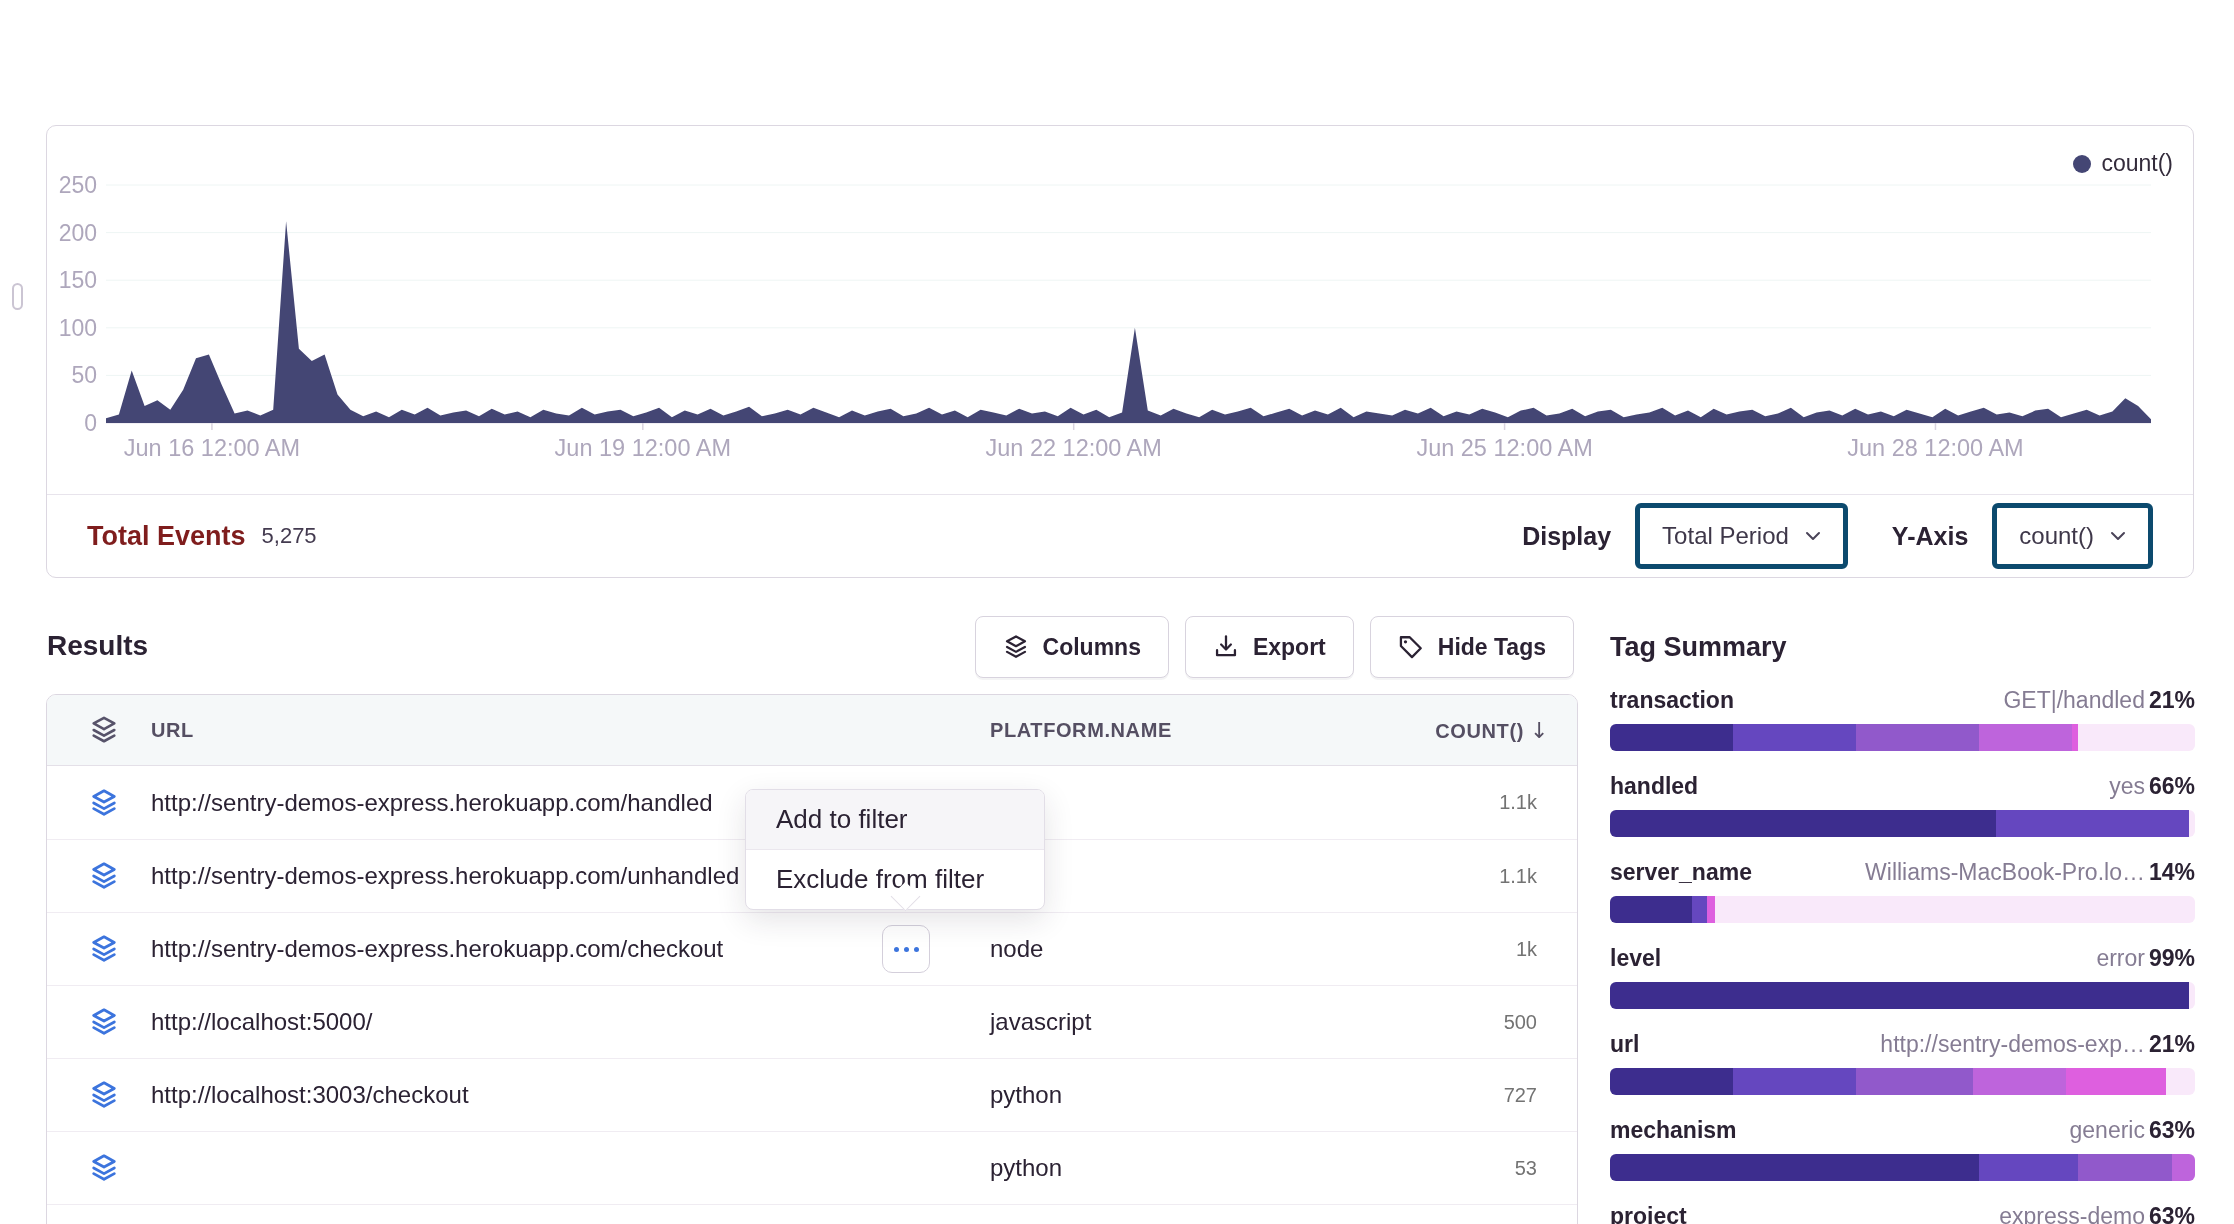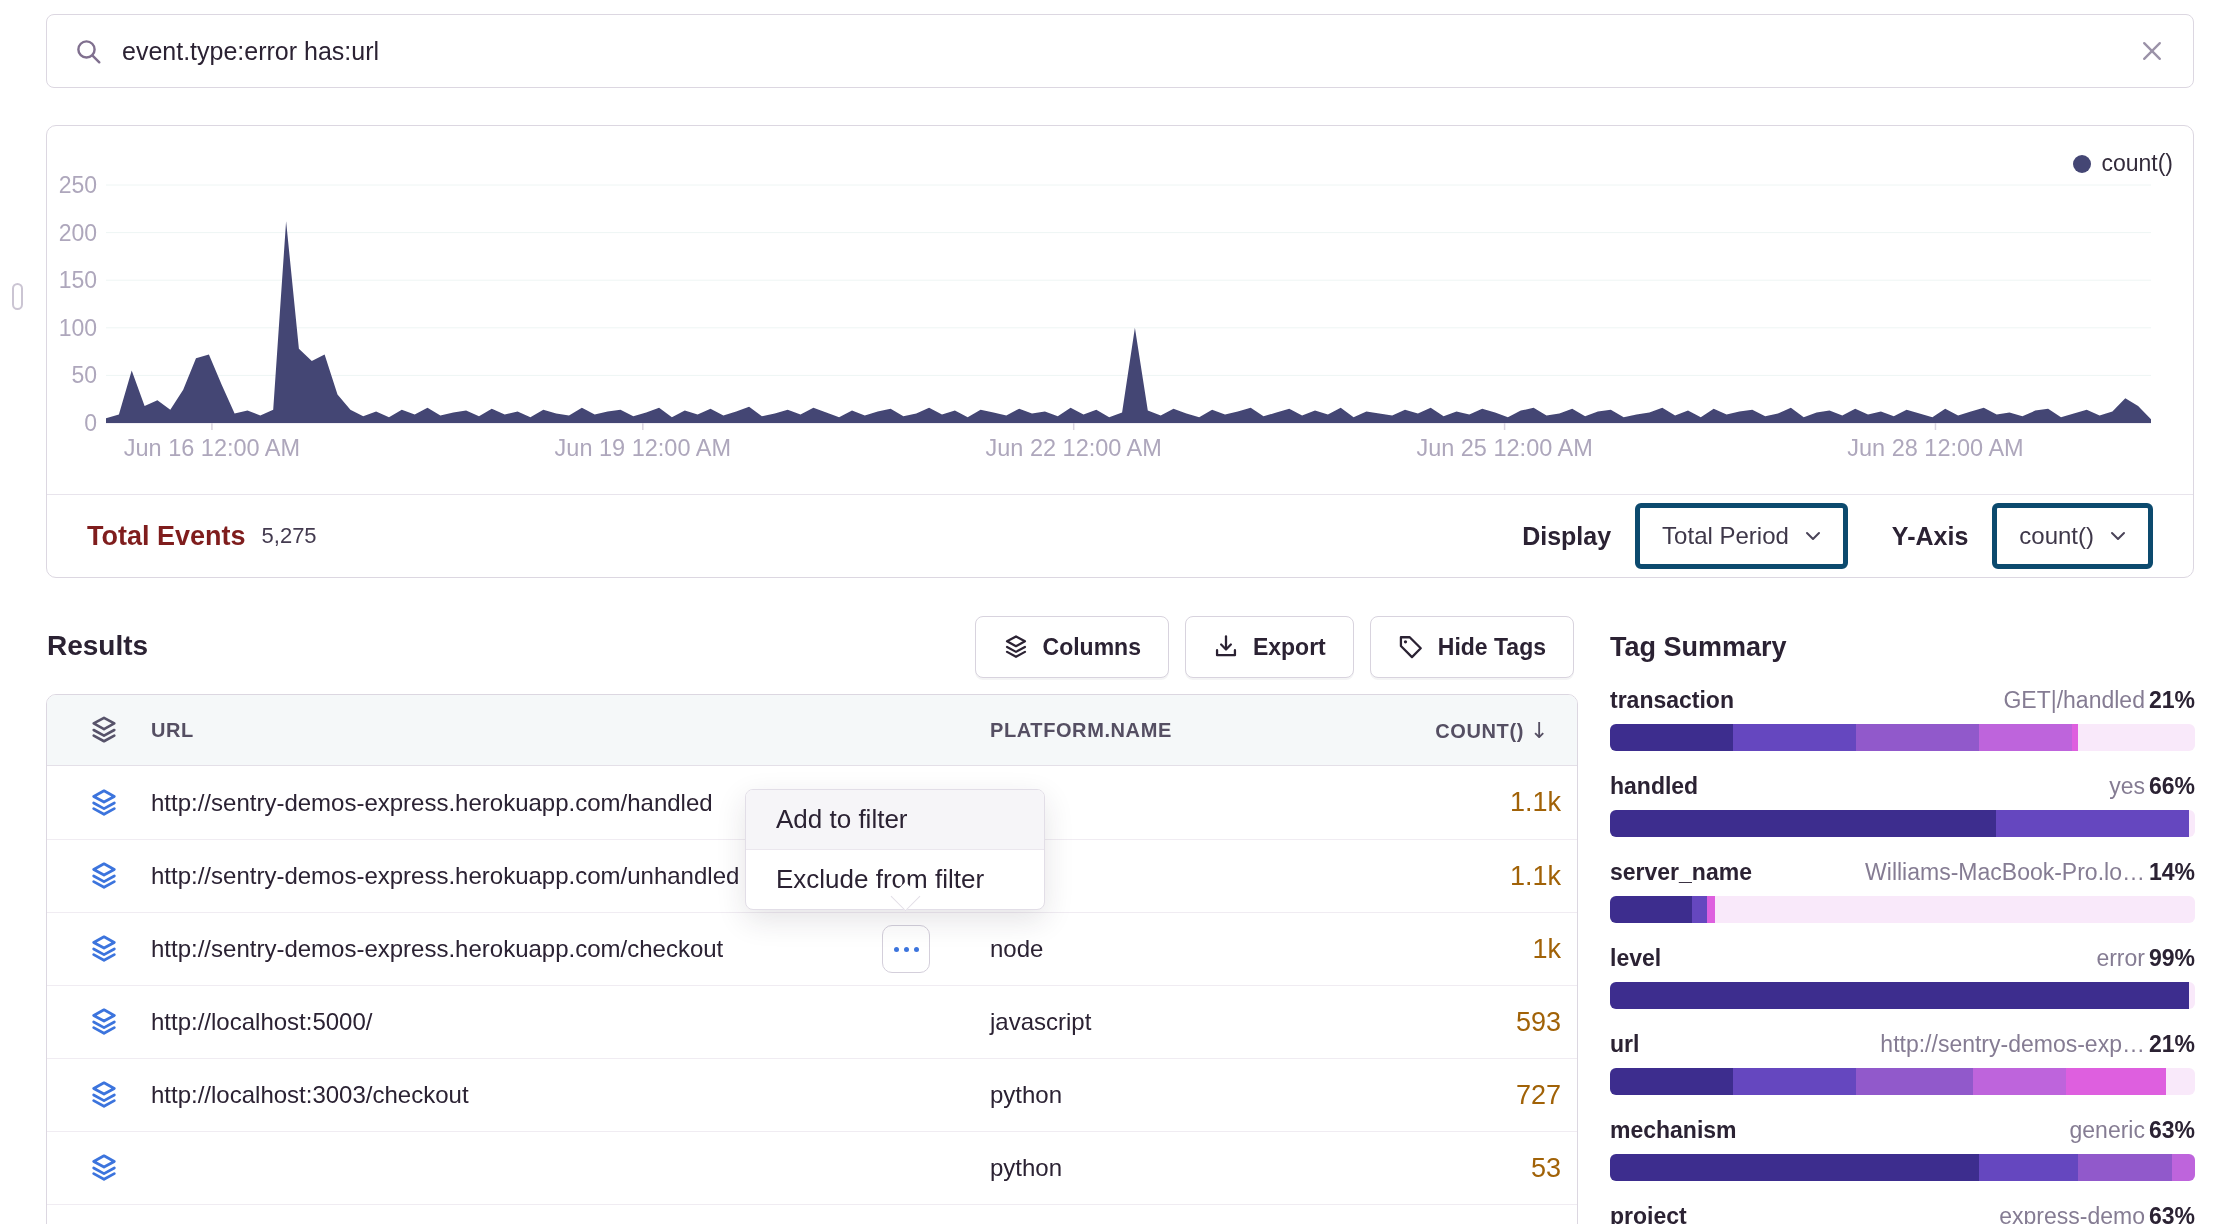--- a/index.html
+++ b/index.html
@@ -51,21 +51,21 @@
     display:flex;align-items:center;padding-left:42px;box-sizing:border-box;}
   .th-url{font-size:20px;font-weight:bold;color:#554F63;letter-spacing:0.6px;margin-left:32px;}
   .th-platform{position:absolute;left:943px;font-size:20px;font-weight:bold;color:#554F63;letter-spacing:0.6px;}
   .th-count{position:absolute;right:28px;font-size:20px;font-weight:bold;color:#554F63;letter-spacing:0.6px;}
   .sort-arrow{font-family:"DejaVu Sans",sans-serif;font-weight:normal;font-size:22px;margin-left:6px;}
   .trow{position:relative;height:73px;display:flex;align-items:center;padding-left:42px;
     box-sizing:border-box;border-top:1px solid #F0ECF2;background:#fff;}
   .trow:first-of-type{border-top:none;}
   .cell-url{font-size:24px;color:#2B2233;margin-left:32px;white-space:nowrap;}
   .cell-platform{position:absolute;left:943px;font-size:24px;color:#2B2233;}
-  .cell-count{position:absolute;right:16px;font-size:27px;color:#a16207;}
+  .cell-count{position:absolute;right:40px;font-size:20px;color:#737373;}
 
   
   .more-btn{position:absolute;left:882px;top:925px;width:46px;height:46px;border:1px solid #D4CFDB;
     border-radius:10px;background:#fff;display:flex;align-items:center;justify-content:center;gap:5px;
     cursor:pointer;z-index:40;}
   .more-btn i{width:5px;height:5px;border-radius:50%;background:#3C74DD;}
 
   
   .context-menu{position:absolute;left:745px;top:789px;width:300px;z-index:50;}
   .menu-box{position:relative;background:#fff;border:1px solid #E2DEE7;border-radius:8px;
@@ -87,33 +87,20 @@
   .tag-bar{display:flex;height:27px;border-radius:6px;overflow:hidden;margin-top:10px;}
   .tag-bar span{height:100%;}
   .tag-bar span.dotted{background-image:radial-gradient(rgba(255,255,255,0.5) 1.6px, transparent 1.8px);
     background-size:9px 9px;}
 </style>
 </head>
 <body>
 
 <div class="screen">
 
-  <div class="search-bar">
-    <svg width="27" height="27" viewBox="0 0 20 20" fill="none">
-      <circle cx="8.5" cy="8.5" r="6" stroke="#80708F" stroke-width="1.8"></circle>
-      <line x1="13" y1="13" x2="18" y2="18" stroke="#80708F" stroke-width="1.8" stroke-linecap="round"></line>
-    </svg>
-    <input class="search-input" readonly="" value="event.type:error has:url" style="">
-    <span class="search-close">
-      <svg width="26" height="26" viewBox="0 0 20 20" fill="none">
-        <line x1="4" y1="4" x2="16" y2="16" stroke="#9B92A8" stroke-width="1.8" stroke-linecap="round"></line>
-        <line x1="16" y1="4" x2="4" y2="16" stroke="#9B92A8" stroke-width="1.8" stroke-linecap="round"></line>
-      </svg>
-    </span>
-  </div>
 
   <div class="resize-handle"></div>
 
   <div class="chart-panel">
     <svg id="chart-svg" width="2146" height="340">
         <line x1="59" x2="2104" y1="297" y2="297" stroke="#E4E0E9" stroke-width="1"></line>
         <text x="50" y="305" text-anchor="end" fill="#AEA7BC" font-size="23">0</text>
         <line x1="59" x2="2104" y1="249.4" y2="249.4" stroke="#EEF5F4" stroke-width="1"></line>
         <text x="50" y="257.4" text-anchor="end" fill="#AEA7BC" font-size="23">50</text>
         <line x1="59" x2="2104" y1="201.8" y2="201.8" stroke="#EEF5F4" stroke-width="1"></line>
@@ -235,21 +222,21 @@
           <span class="cell-count">1k</span>
         </div>
         <div class="trow">
           <svg width="30" height="30" viewBox="0 0 16 16" fill="none">
     <path d="M8 1.5 L13.5 4.5 L8 7.5 L2.5 4.5 Z" stroke="#3C74DD" stroke-width="1.5" stroke-linejoin="round"></path>
     <path d="M2.5 8 L8 11 L13.5 8" stroke="#3C74DD" stroke-width="1.5" stroke-linecap="round" stroke-linejoin="round"></path>
     <path d="M2.5 11 L8 14 L13.5 11" stroke="#3C74DD" stroke-width="1.5" stroke-linecap="round" stroke-linejoin="round"></path>
           </svg>
           <span class="cell-url">http://localhost:5000/</span>
           <span class="cell-platform">javascript</span>
-          <span class="cell-count">593</span>
+          <span class="cell-count">500</span>
         </div>
         <div class="trow">
           <svg width="30" height="30" viewBox="0 0 16 16" fill="none">
     <path d="M8 1.5 L13.5 4.5 L8 7.5 L2.5 4.5 Z" stroke="#3C74DD" stroke-width="1.5" stroke-linejoin="round"></path>
     <path d="M2.5 8 L8 11 L13.5 8" stroke="#3C74DD" stroke-width="1.5" stroke-linecap="round" stroke-linejoin="round"></path>
     <path d="M2.5 11 L8 14 L13.5 11" stroke="#3C74DD" stroke-width="1.5" stroke-linecap="round" stroke-linejoin="round"></path>
           </svg>
           <span class="cell-url">http://localhost:3003/checkout</span>
           <span class="cell-platform">python</span>
           <span class="cell-count">727</span>

